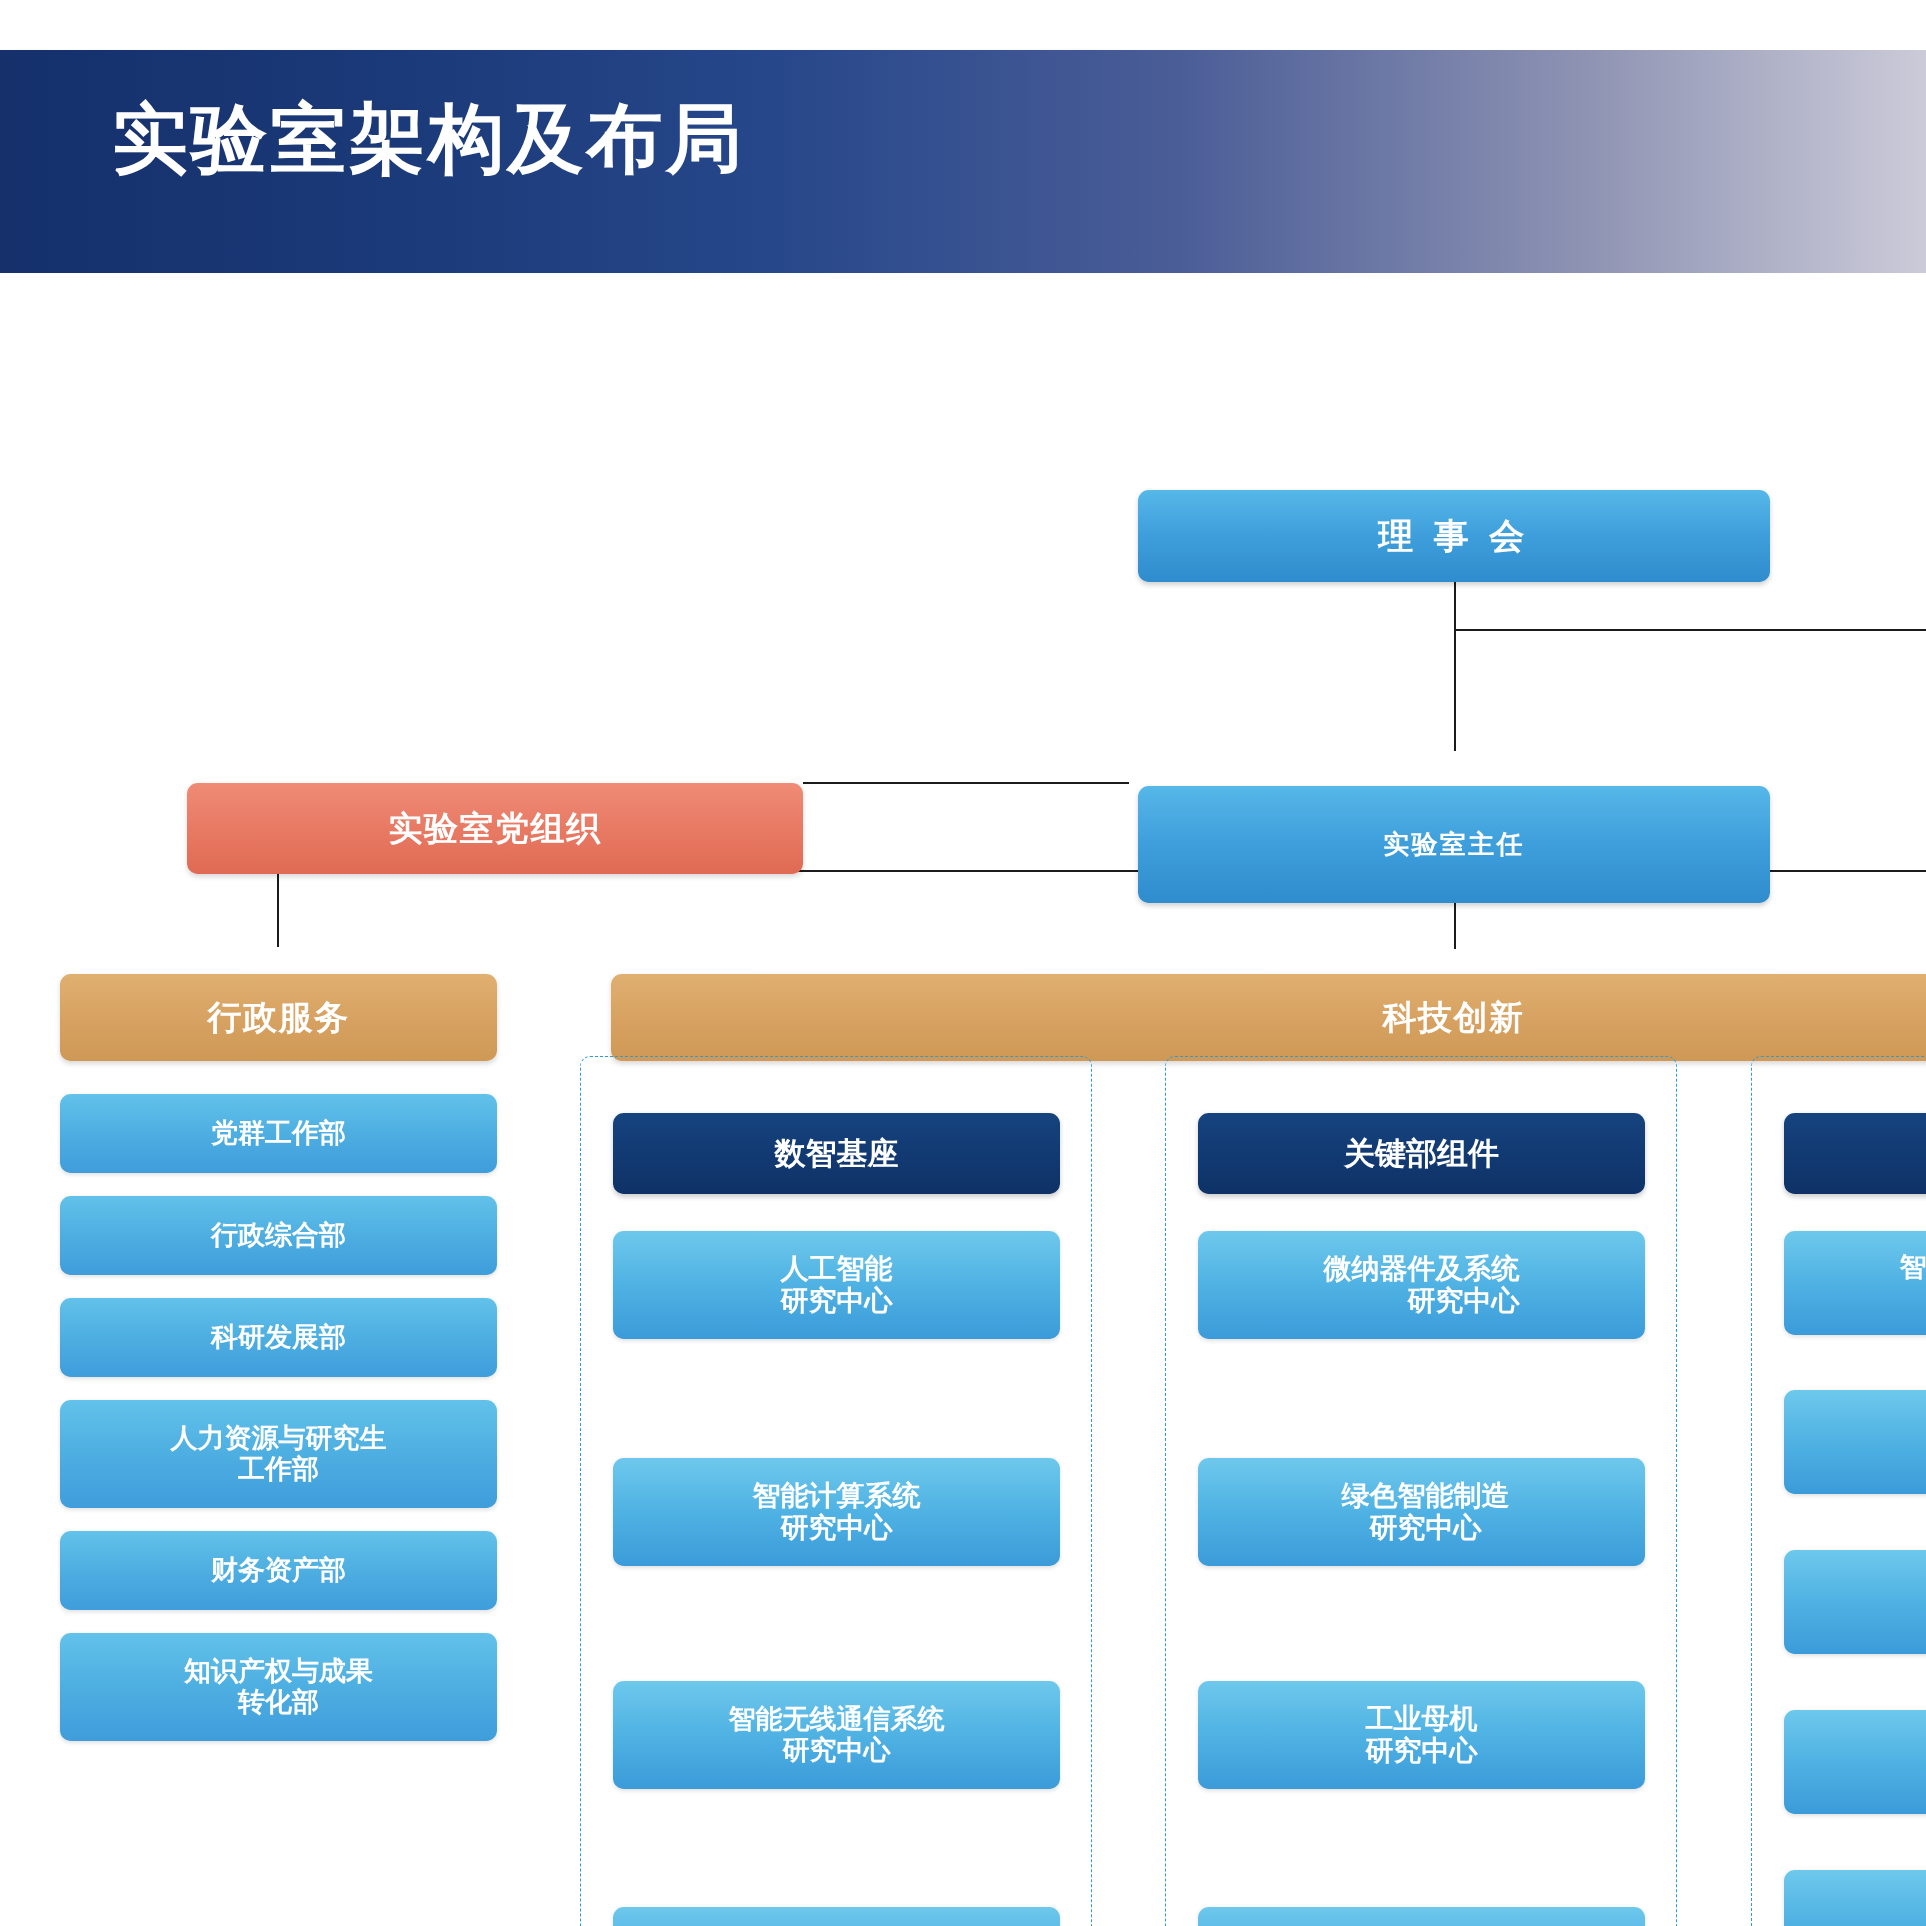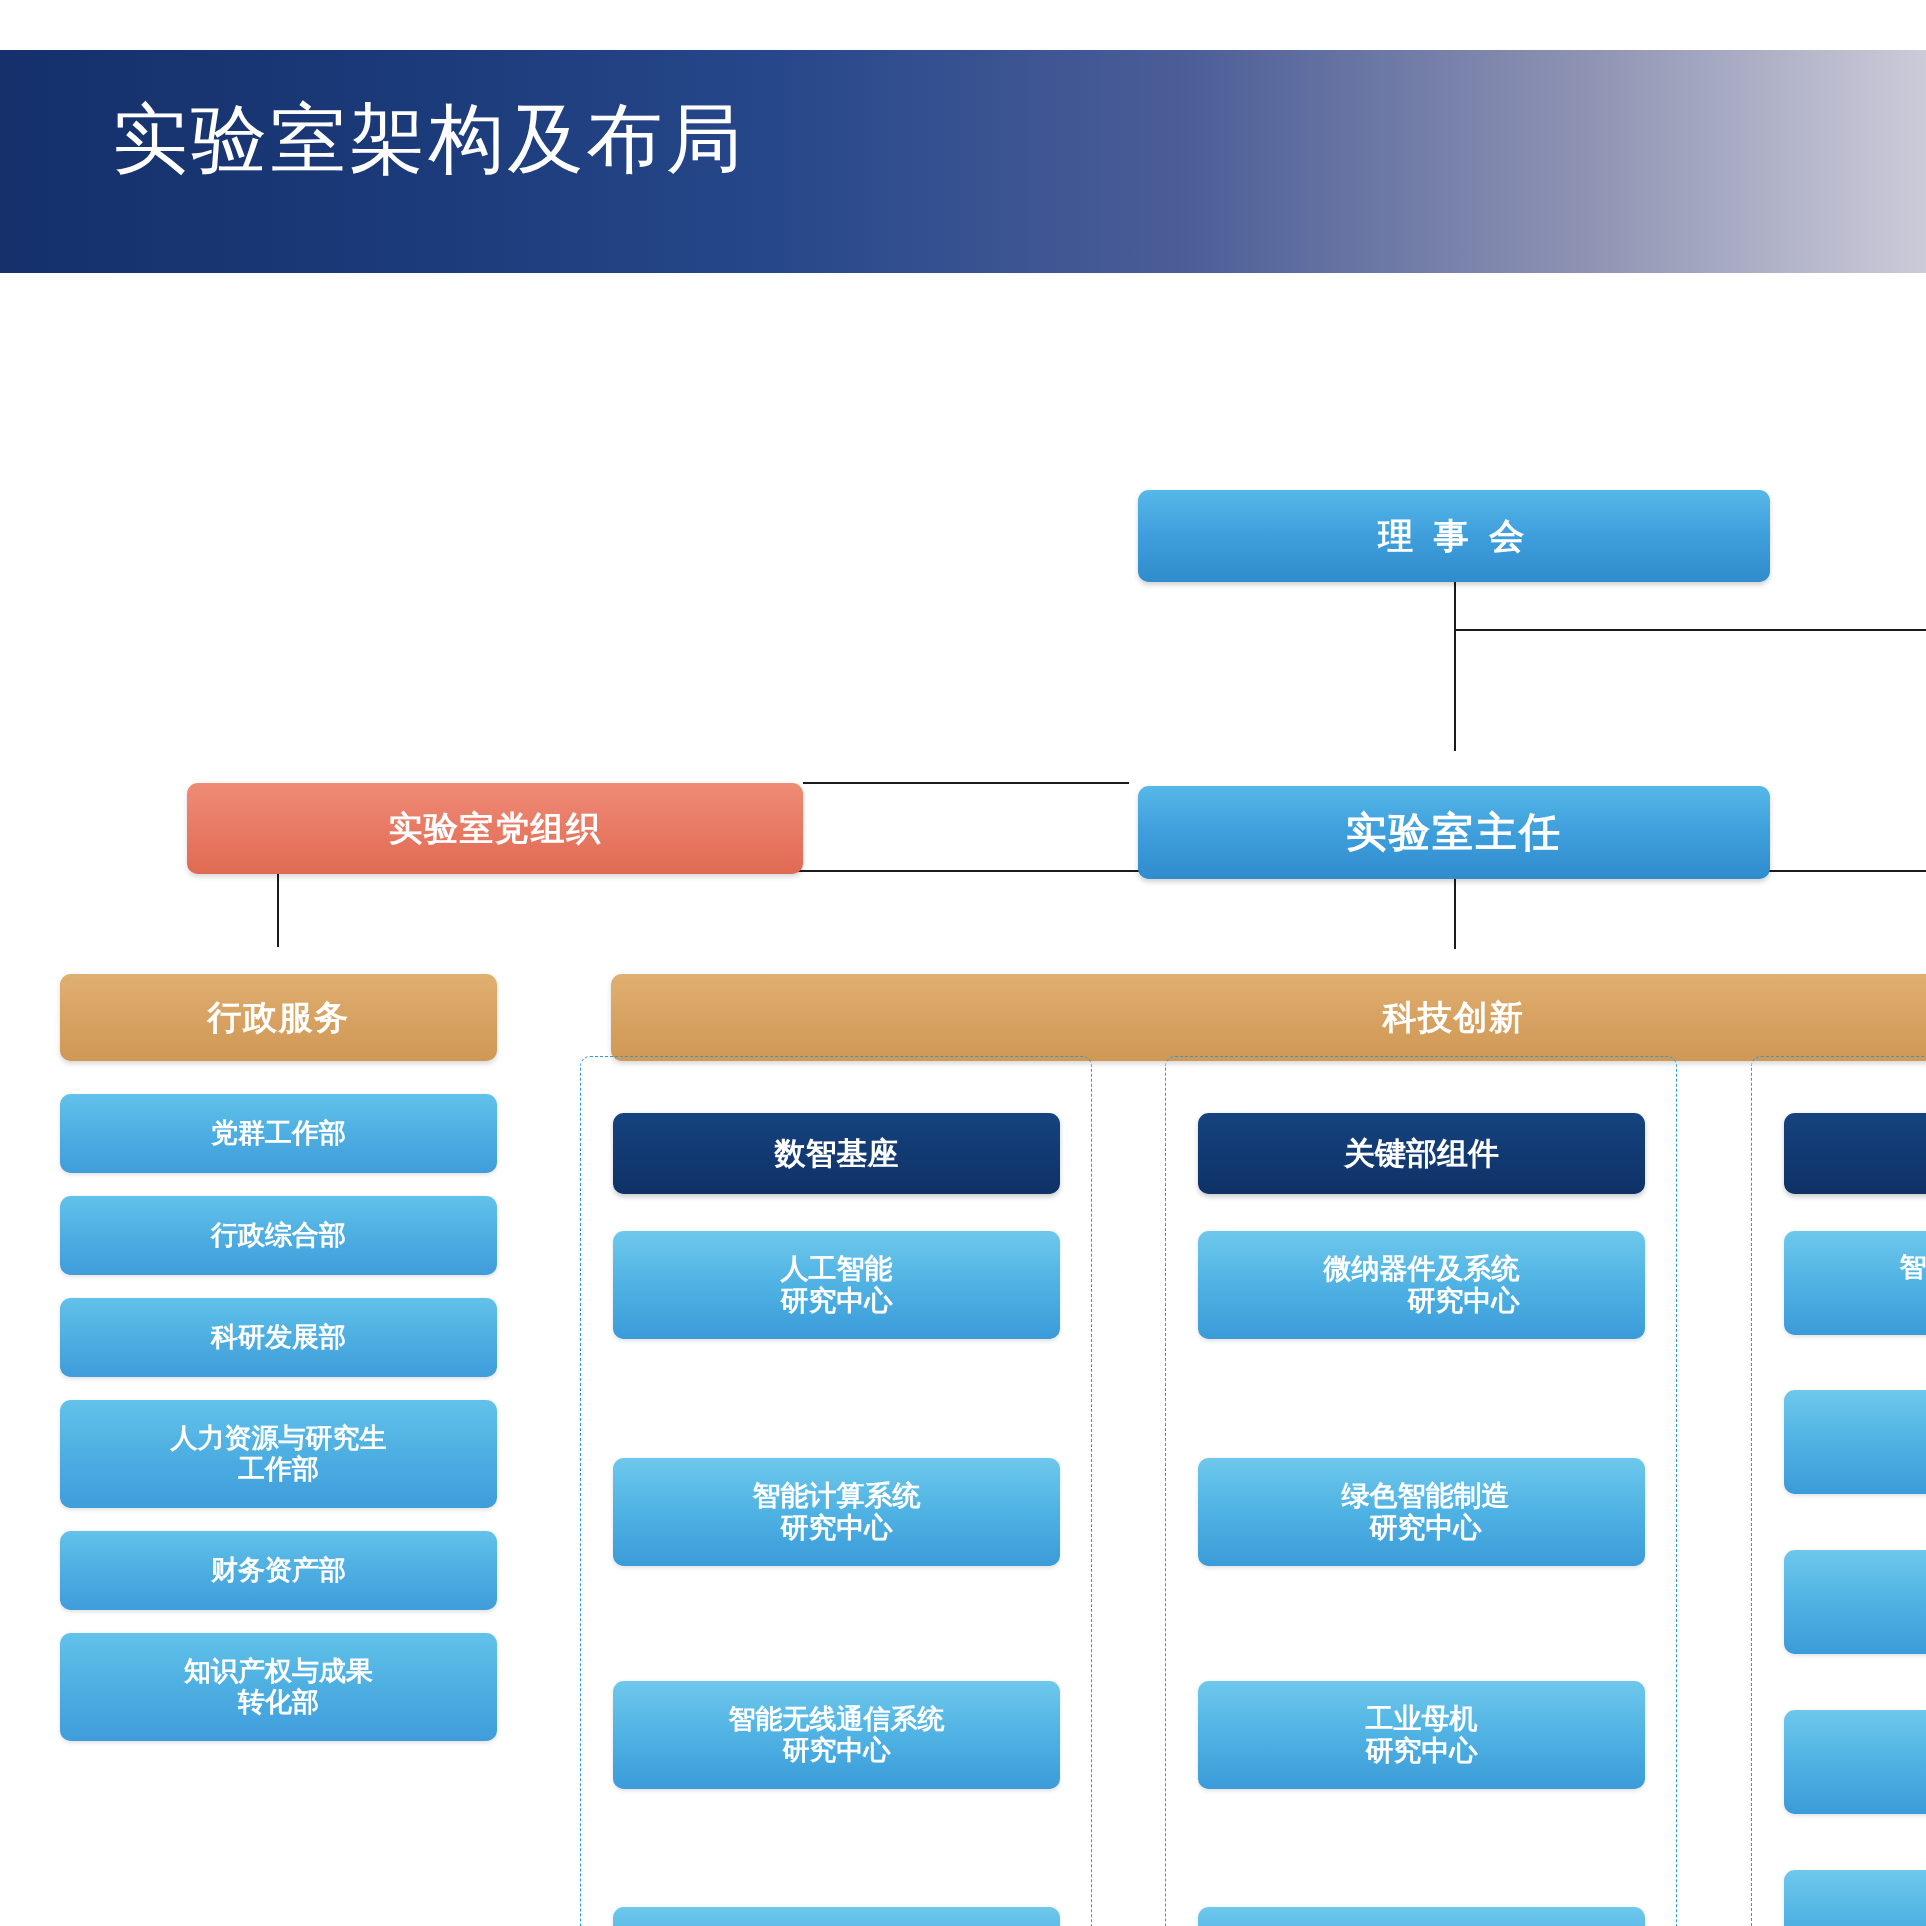--- a/index.html
+++ b/index.html
@@ -24,21 +24,21 @@
     height: 223px;
     background: linear-gradient(to right,
         #15306b 0%, #1b3a79 18%, #26478a 34%,
         #4a5d97 52%, #8e93b3 70%, #c7c7d6 84%, #ffffff 100%);
   }
   .title-text {
     position: absolute;
     left: 112px;
     top: 101px;
     font-family: "DejaVu Serif", serif;
-    font-weight: normal;
+    font-weight: bold;
     font-size: 76px;
     color: #ffffff;
     letter-spacing: 3.1px;
     line-height: 1;
     white-space: nowrap;
   }
 
   
   .box {
     position: absolute;
@@ -117,21 +117,21 @@
 
 <div class="ln lnv" style="left:1454px; top:833px; height:116px;"></div>
 
 <div class="ln lnh" style="left:277px; top:870px; width:2368px;"></div>
 
 <div class="ln lnv" style="left:277px; top:870px; height:77px;"></div>
 <div class="ln lnv" style="left:1454px; top:870px; height:77px;"></div>
 
 <div class="box blue-head" style="left:1138px; top:444px; width:632px; height:92px; font-size:35px; letter-spacing:5.4px;">理 事 会</div>
 
-<div class="box blue-head" style="left:1138px; top:740px; width:632px; height:93px; font-size:41px; letter-spacing:2.3px;">实验室主任</div>
+<div class="box blue-head" style="left:1138px; top:740px; width:632px; height:117px; font-size:26px; letter-spacing:2.3px;">实验室主任</div>
 
 <div class="box red" style="left:187px; top:737px; width:616px; height:91px; font-size:34px; letter-spacing:1.5px;">实验室党组织</div>
 
 <div class="box gold" style="left:60px; top:928px; width:437px; height:87px; font-size:34px; letter-spacing:1.5px;">行政服务</div>
 
 <div class="box gold" style="left:611px; top:928px; width:1685px; height:87px; font-size:34px; letter-spacing:1.5px;">科技创新</div>
 
 <div class="box lblue" style="left:60px; top:1048px; width:437px; height:79px; font-size:27px;">党群工作部</div>
 <div class="box lblue" style="left:60px; top:1150px; width:437px; height:79px; font-size:27px;">行政综合部</div>
 <div class="box lblue" style="left:60px; top:1252px; width:437px; height:79px; font-size:27px;">科研发展部</div>

